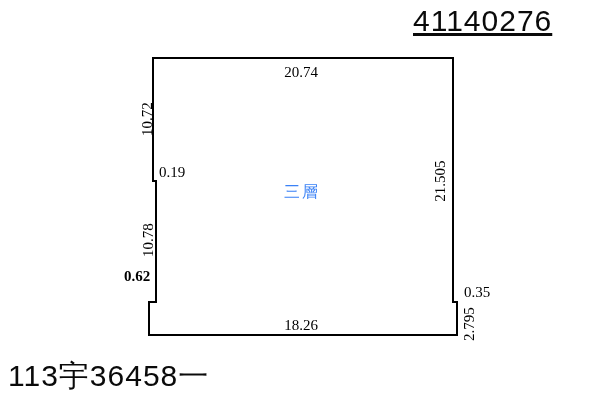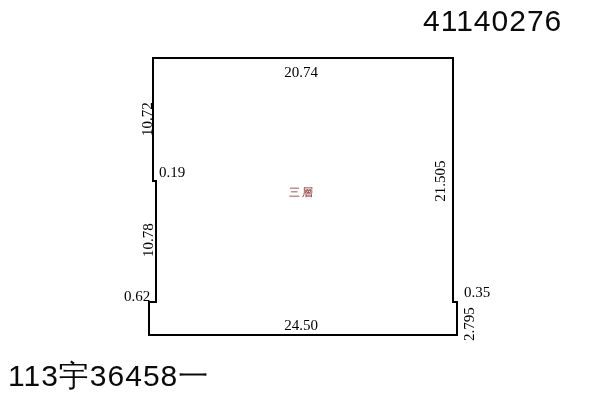--- a/index.html
+++ b/index.html
@@ -9,44 +9,44 @@
     font-family:"Liberation Serif", serif;
   }
   .big-text{
     position:absolute;
     font-family:"Liberation Sans", sans-serif;
     font-size:30px;
     color:#0a0a0a;
     letter-spacing:1px;
     white-space:nowrap;
   }
-  #sheet-number{ top:4px; left:423px; }
+  #sheet-number{ top:4px; left:413px;text-decoration:underline; }
   #case-number{ top:356px; left:8px;text-align:right; }
   svg.plan{ position:absolute; left:0; top:0; }
   .dim{
     position:absolute;
     font-size:15px;
     color:#000;
     white-space:nowrap;
     transform:translate(-50%,-50%);
   }
   .dim.rot{ transform:translate(-50%,-50%) rotate(-90deg); }
   .dim-top        { left:301px; top:72px;  }
   .dim-left-upper { left:147px; top:119px; }
   .dim-left-jog   { left:172px; top:172px; }
   .dim-left-lower { left:148px; top:240px; }
-  .dim-bl-jog     { left:137px; top:296px; }
+  .dim-bl-jog     { left:137px; top:276px;font-weight:bold; }
   .dim-right      { left:440px; top:181px; }
   .dim-right-jog  { left:477px; top:292px;text-align:center; }
   .dim-right-stub { left:469px; top:324px; }
   .dim-bottom     { left:301px; top:325px; }
   .floor-label{
     position:absolute; left:302px; top:192px;
     transform:translate(-50%,-50%);
-    font-size:11px; color:#7f1d1d;
+    font-size:16px; color:#3b82f6;
     letter-spacing:2px;
     white-space:nowrap;
   }
 </style>
 </head>
 <body>
 
 <div id="sheet-number" class="big-text">41140276</div>
 
 <svg class="plan" width="603" height="401" viewBox="0 0 603 401">
@@ -54,17 +54,17 @@
 </svg>
 
 <div class="dim dim-top">20.74</div>
 <div class="dim rot dim-left-upper">10.72</div>
 <div class="dim dim-left-jog">0.19</div>
 <div class="dim rot dim-left-lower">10.78</div>
 <div class="dim dim-bl-jog">0.62</div>
 <div class="dim rot dim-right">21.505</div>
 <div class="dim dim-right-jog">0.35</div>
 <div class="dim rot dim-right-stub">2.795</div>
-<div class="dim dim-bottom">24.50</div>
+<div class="dim dim-bottom">18.26</div>
 
 <div class="floor-label">三層</div>
 
 <div id="case-number" class="big-text">113宇36458一</div>
 
 </body></html>

